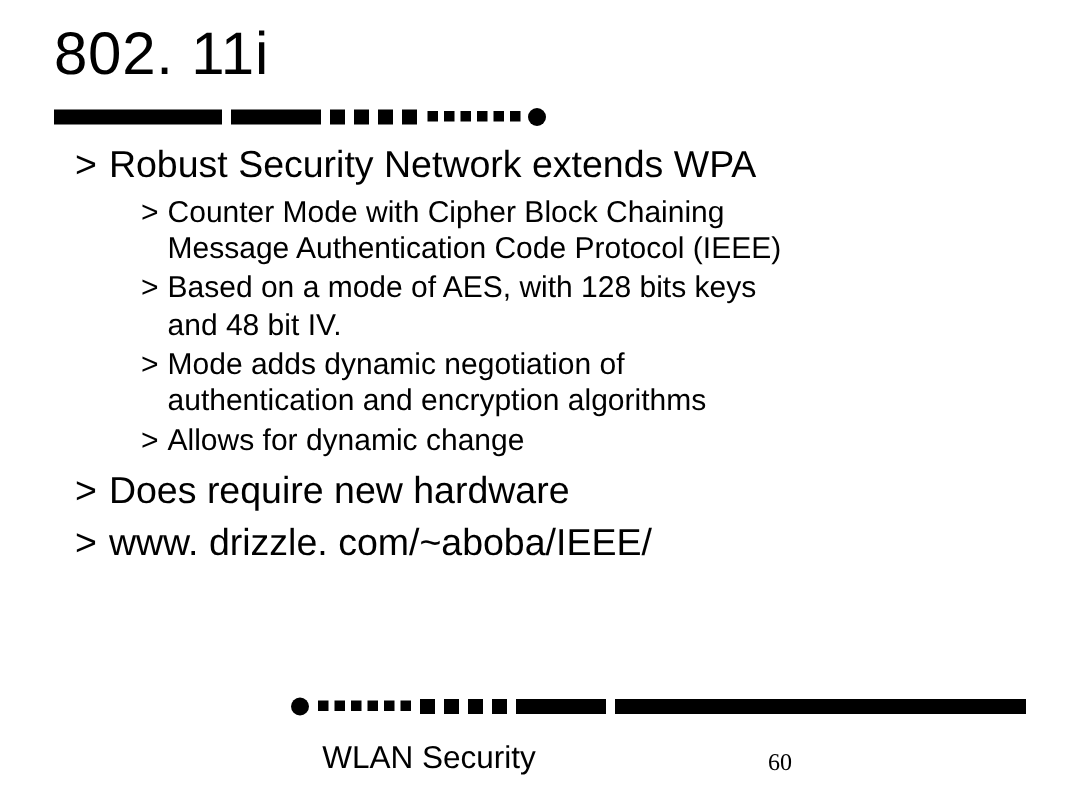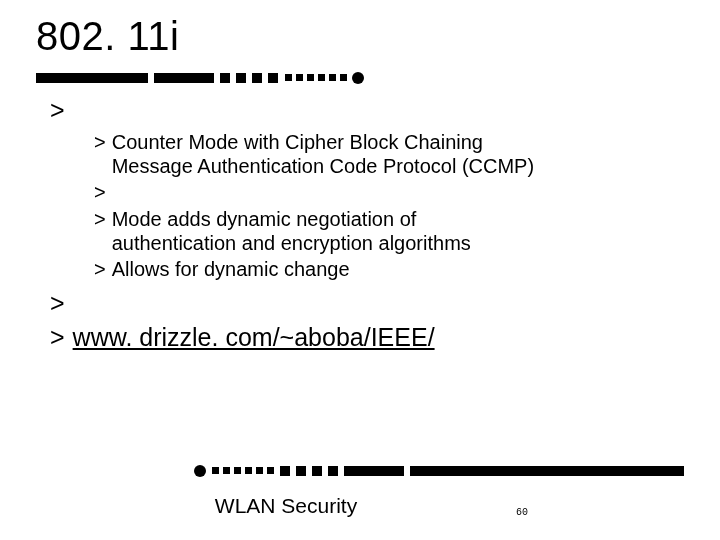--- a/index.html
+++ b/index.html
@@ -11,28 +11,28 @@
   .decor-top .bar2 { position: absolute; left: 118px; top: 2px; width: 60px; height: 10px; background: #000; }
   .decor-top .sq { position: absolute; top: 2px; width: 10px; height: 10px; background: #000; }
   .decor-top .dot { position: absolute; top: 3px; width: 7px; height: 7px; background: #000; }
   .decor-top .circ { position: absolute; top: 1px; width: 12px; height: 12px; border-radius: 50%; background: #000; }
   .content { padding-left: 14px; }
   .l1 { font-size: 25px; line-height: 1.22; margin: 4px 0 4px 0; display: flex; }
   .l1 .gt { margin-right: 8px; }
   .l2-wrap { padding-left: 44px; margin-bottom: 6px; }
   .l2 { font-size: 20px; line-height: 1.22; display: flex; margin: 0 0 2px 0; }
   .l2 .gt { margin-right: 6px; }
-  .l1-underline { text-decoration: underline; }
+  .l1-underline { }
   .decor-bottom { position: absolute; left: 36px; right: 36px; bottom: 62px; height: 14px; }
   .decor-bottom .circ { position: absolute; top: 1px; width: 12px; height: 12px; border-radius: 50%; background: #000; }
   .decor-bottom .dot { position: absolute; top: 3px; width: 7px; height: 7px; background: #000; }
   .decor-bottom .sq { position: absolute; top: 2px; width: 10px; height: 10px; background: #000; }
   .decor-bottom .bar { position: absolute; top: 2px; height: 10px; background: #000; }
   .footer-center { position: absolute; left: 0; right: 0; bottom: 22px; text-align: center; font-family: Arial, sans-serif; font-size: 21px; }
-  .footer-right { position: absolute; right: 44px; bottom: 22px; font-family: Liberation Mono, monospace; font-size: 10px; }
+  .footer-right { position: absolute; right: 44px; bottom: 22px; font-family: Liberation Serif, serif; font-size: 16px; }
 </style>
 </head>
 <body>
 
 <div class="slide">
 
   <div class="title">802. 11i</div>
 
   <div class="decor-top">
     <div class="bar1"></div>
@@ -47,42 +47,45 @@
     <div class="dot" style="left:282px"></div>
     <div class="dot" style="left:293px"></div>
     <div class="dot" style="left:304px"></div>
     <div class="circ" style="left:316px"></div>
   </div>
 
   <div class="content">
 
     <div class="l1">
       <span class="gt">&gt;</span>
+      <span>Robust Security Network extends WPA</span>
     </div>
 
     <div class="l2-wrap">
       <div class="l2">
         <span class="gt">&gt;</span>
-        <span>Counter Mode with Cipher Block Chaining Message Authentication Code Protocol (CCMP)</span>
+        <span>Counter Mode with Cipher Block Chaining Message Authentication Code Protocol (IEEE)</span>
       </div>
       <div class="l2">
         <span class="gt">&gt;</span>
+        <span>Based on a mode of AES, with 128 bits keys and 48 bit IV.</span>
       </div>
       <div class="l2">
         <span class="gt">&gt;</span>
         <span>Mode adds dynamic negotiation of authentication and encryption algorithms</span>
       </div>
       <div class="l2">
         <span class="gt">&gt;</span>
         <span>Allows for dynamic change</span>
       </div>
     </div>
 
     <div class="l1">
       <span class="gt">&gt;</span>
+      <span>Does require new hardware</span>
     </div>
 
     <div class="l1">
       <span class="gt">&gt;</span>
       <span class="l1-underline">www. drizzle. com/~aboba/IEEE/</span>
     </div>
 
   </div>
 
   <div class="decor-bottom">

